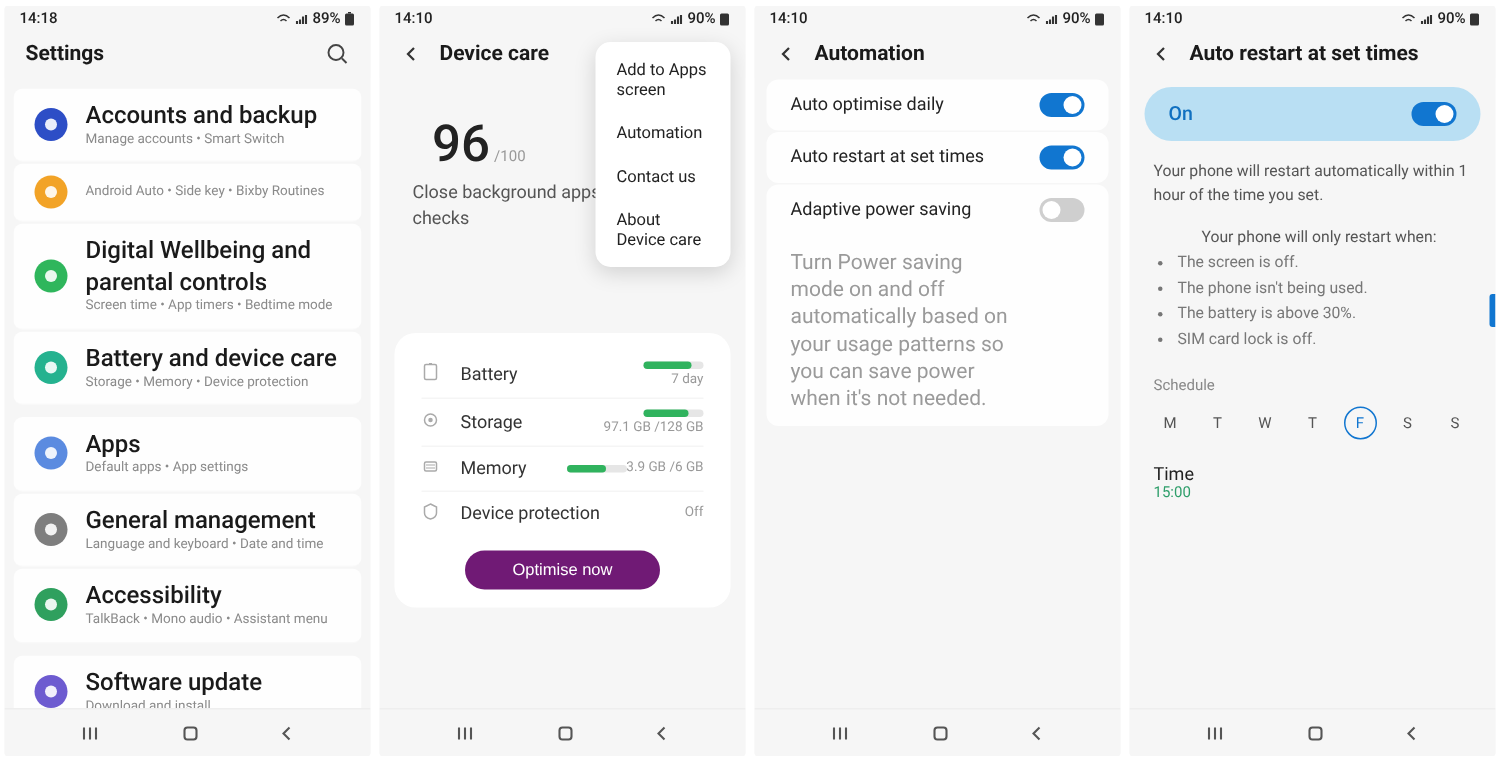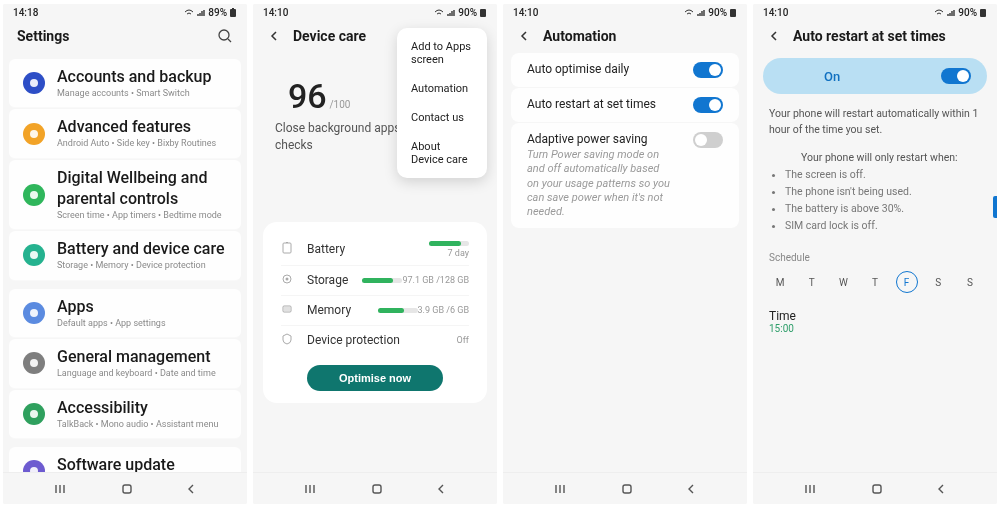--- a/index.html
+++ b/index.html
@@ -84,55 +84,55 @@
     border-top: 1px solid rgba(0,0,0,0.04);
   }
   .dc-row:first-of-type { border-top: none; }
   .dc-row-icon { width: 14px; color: #aaa; }
   .dc-row-label { flex: 1; font-size: 12px; color: #333; }
   .dc-row-right { text-align: right; font-size: 9px; color: #999; }
   .dc-progress { width: 40px; height: 5px; background: #e6e6e6; border-radius: 3px; position: relative; margin-left: auto; margin-bottom: 2px; }
   .dc-progress-fill { height: 100%; background: #30b35e; border-radius: 3px; }
   .dc-button {
     display: block; margin: 10px auto 0;
-    background: #0f766e; color: #fff;
+    background: #701a75; color: #fff;
     padding: 7px 32px; border-radius: 18px;
-    font-size: 11px; font-weight: 700;
+    font-size: 11px; font-weight: 400;
     border: none;
   }
   .menu-popup {
     position: absolute; top: 24px; right: 10px;
     background: #fff; border-radius: 10px;
     box-shadow: 0 4px 14px rgba(0,0,0,0.15);
     width: 90px; padding: 4px 0;
     z-index: 10;
   }
   .menu-popup .item { padding: 8px 14px; font-size: 11px; color: #222; }
 
   
   .auto-row {
     display: flex; align-items: flex-start;
     padding: 9px 16px; background: #fefefe;
     margin: 1px 8px; border-radius: 8px; gap: 20px;
   }
   .auto-row .lbl { font-size: 12px; color: #222; flex: 1; }
-  .auto-row .sub { font-size: 11px; color: #9a9a9a; line-height: 1.3; margin-top: 2px; font-style: italic; }
+  .auto-row .sub { font-size: 14px; color: #9a9a9a; line-height: 1.3; margin-top: 20px; }
   .toggle { width: 30px; height: 16px; border-radius: 10px; position: relative; flex-shrink: 0; }
   .toggle.on { background: #1176d0; }
   .toggle.off { background: #cfcfcf; }
   .toggle .knob { width: 12px; height: 12px; border-radius: 50%; background: #fff; position: absolute; top: 2px; }
   .toggle.on .knob { right: 2px; }
   .toggle.off .knob { left: 2px; }
 
   
   .on-banner {
     margin: 6px 10px; background: #b9dff3; border-radius: 18px;
     padding: 10px 16px; display: flex; align-items: center;
   }
-  .on-banner .lbl { flex: 1; font-size: 13px; color: #1070c0; font-weight: 500; margin-left: 45px; }
+  .on-banner .lbl { flex: 1; font-size: 13px; color: #1070c0; font-weight: 500; }
   .info-text { padding: 6px 16px; font-size: 10.5px; color: #555; line-height: 1.5; }
   .info-text .head { font-weight: 400; margin-bottom: 2px; margin-left: 32px; }
   .info-text ul { list-style: disc; padding-left: 16px; color: #777; }
   .info-text ul li { margin: 1px 0; }
   .section-label { padding: 12px 16px 4px; font-size: 10px; color: #888; }
   .days { display: flex; justify-content: space-between; padding: 4px 16px 10px; }
   .day { width: 22px; height: 22px; border-radius: 50%; display: flex; align-items: center; justify-content: center; font-size: 10px; color: #555; }
   .day.sel { border: 1.5px solid #1176d0; color: #1176d0; }
   .time-block { padding: 6px 16px; }
   .time-block .tlbl { font-size: 12px; color: #222; }
@@ -181,21 +181,20 @@
       <span class="sub">Manage accounts • Smart Switch</span>
     </div>
       </div>
       <div class="setting-row">
     <div class="setting-icon" style="background:#f2a327">
       <svg width="12" height="12" viewBox="0 0 12 12">
             <circle cx="6" cy="6" r="4" fill="#fff" opacity="0.9"></circle>
           </svg>
     </div>
     <div class="setting-text">
-      <span class="label">Advanced features</span>
       <span class="sub">Android Auto • Side key • Bixby Routines</span>
     </div>
       </div>
       <div class="setting-row">
     <div class="setting-icon" style="background:#2fb65c">
       <svg width="12" height="12" viewBox="0 0 12 12">
             <circle cx="6" cy="6" r="4" fill="#fff" opacity="0.9"></circle>
           </svg>
     </div>
     <div class="setting-text">
@@ -343,21 +342,21 @@
             </div>
           </div>
         </div>
         <div class="dc-row">
     <span class="dc-row-icon"><svg width="12" height="12" viewBox="0 0 12 12">
               <circle cx="6" cy="6" r="4" stroke="#aaa" fill="none"></circle>
               <circle cx="6" cy="6" r="1.5" fill="#aaa"></circle>
             </svg></span>
     <span class="dc-row-label">Storage</span>
     <div class="dc-row-right">
-            <div style="display:flex;flex-direction:row;align-items:flex-end;">
+            <div style="display:flex;flex-direction:column;align-items:flex-end;">
       <div class="dc-progress">
                 <div class="dc-progress-fill" style="width:76%"></div>
               </div>
       <span>97.1 GB /128 GB</span>
             </div>
           </div>
         </div>
         <div class="dc-row">
     <span class="dc-row-icon"><svg width="12" height="12" viewBox="0 0 12 12">
               <rect x="2" y="3" width="8" height="6" rx="1" stroke="#aaa" fill="none"></rect>

